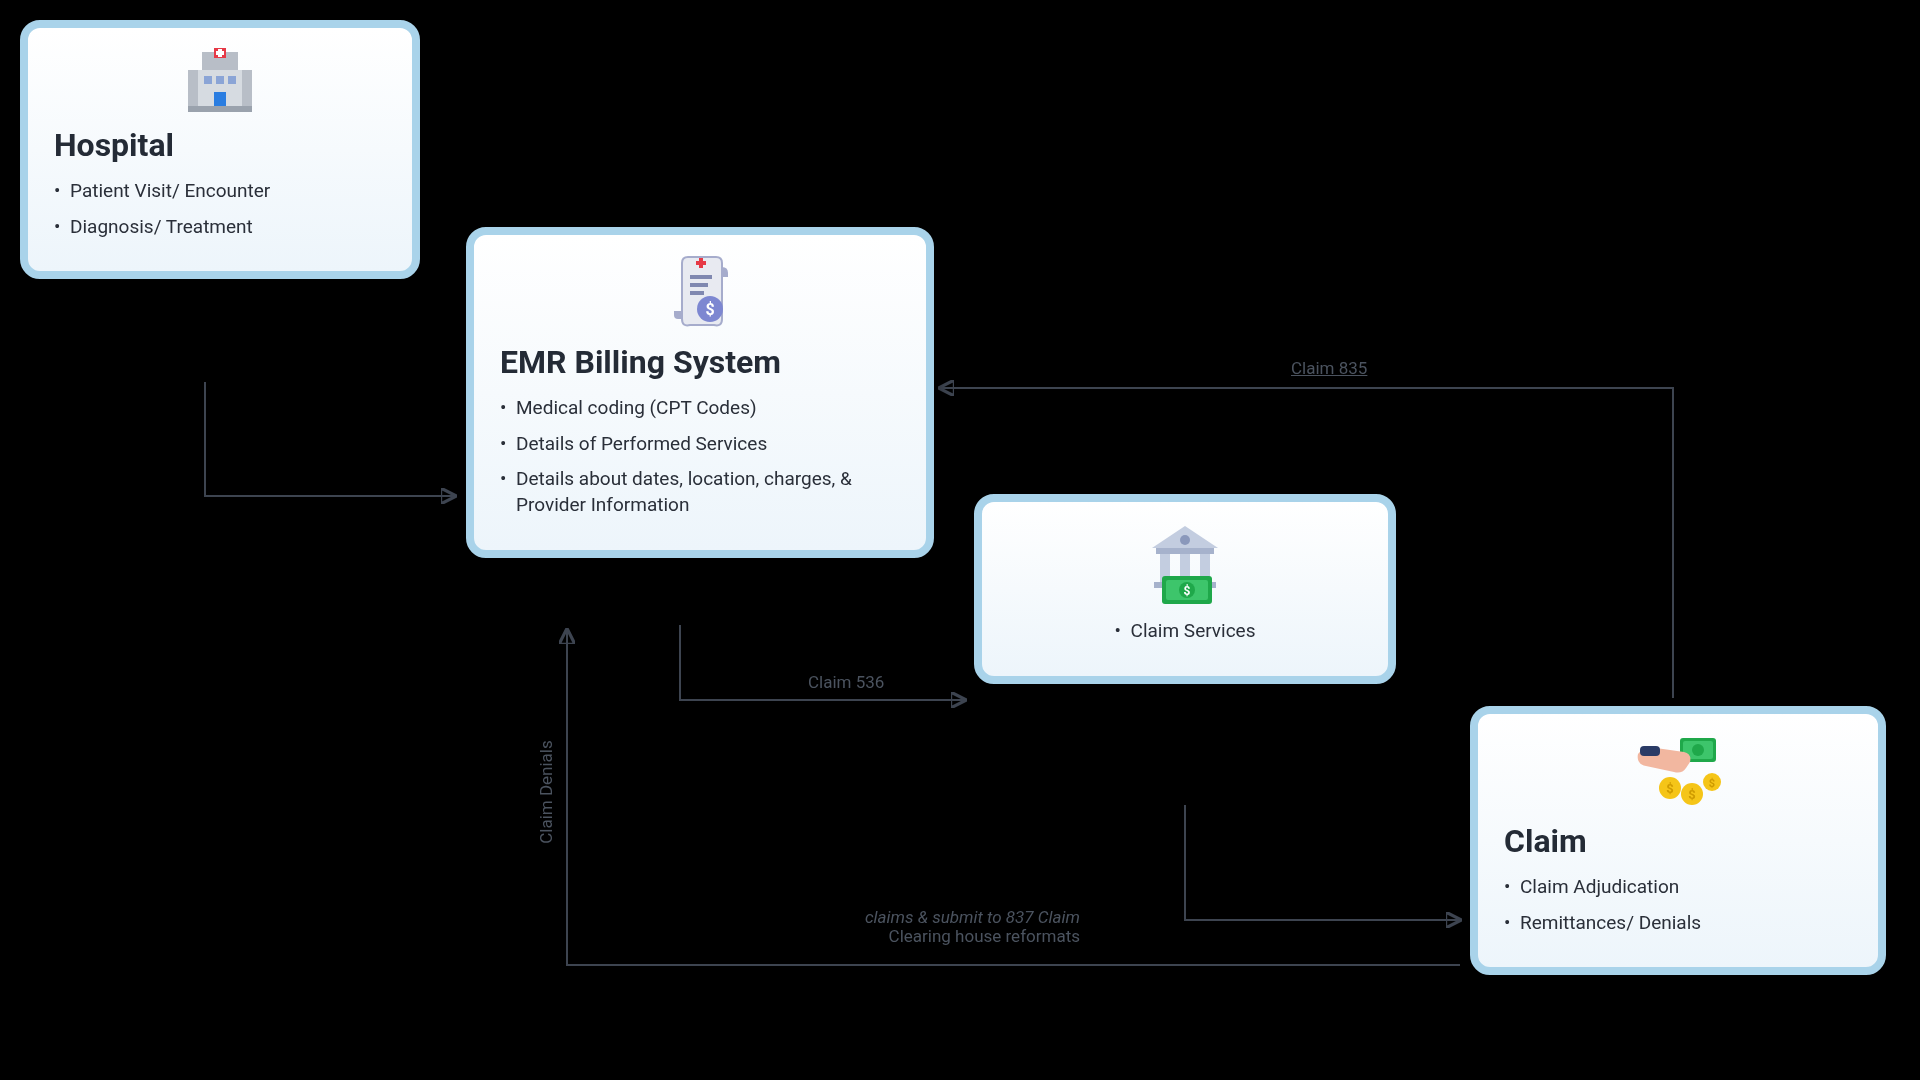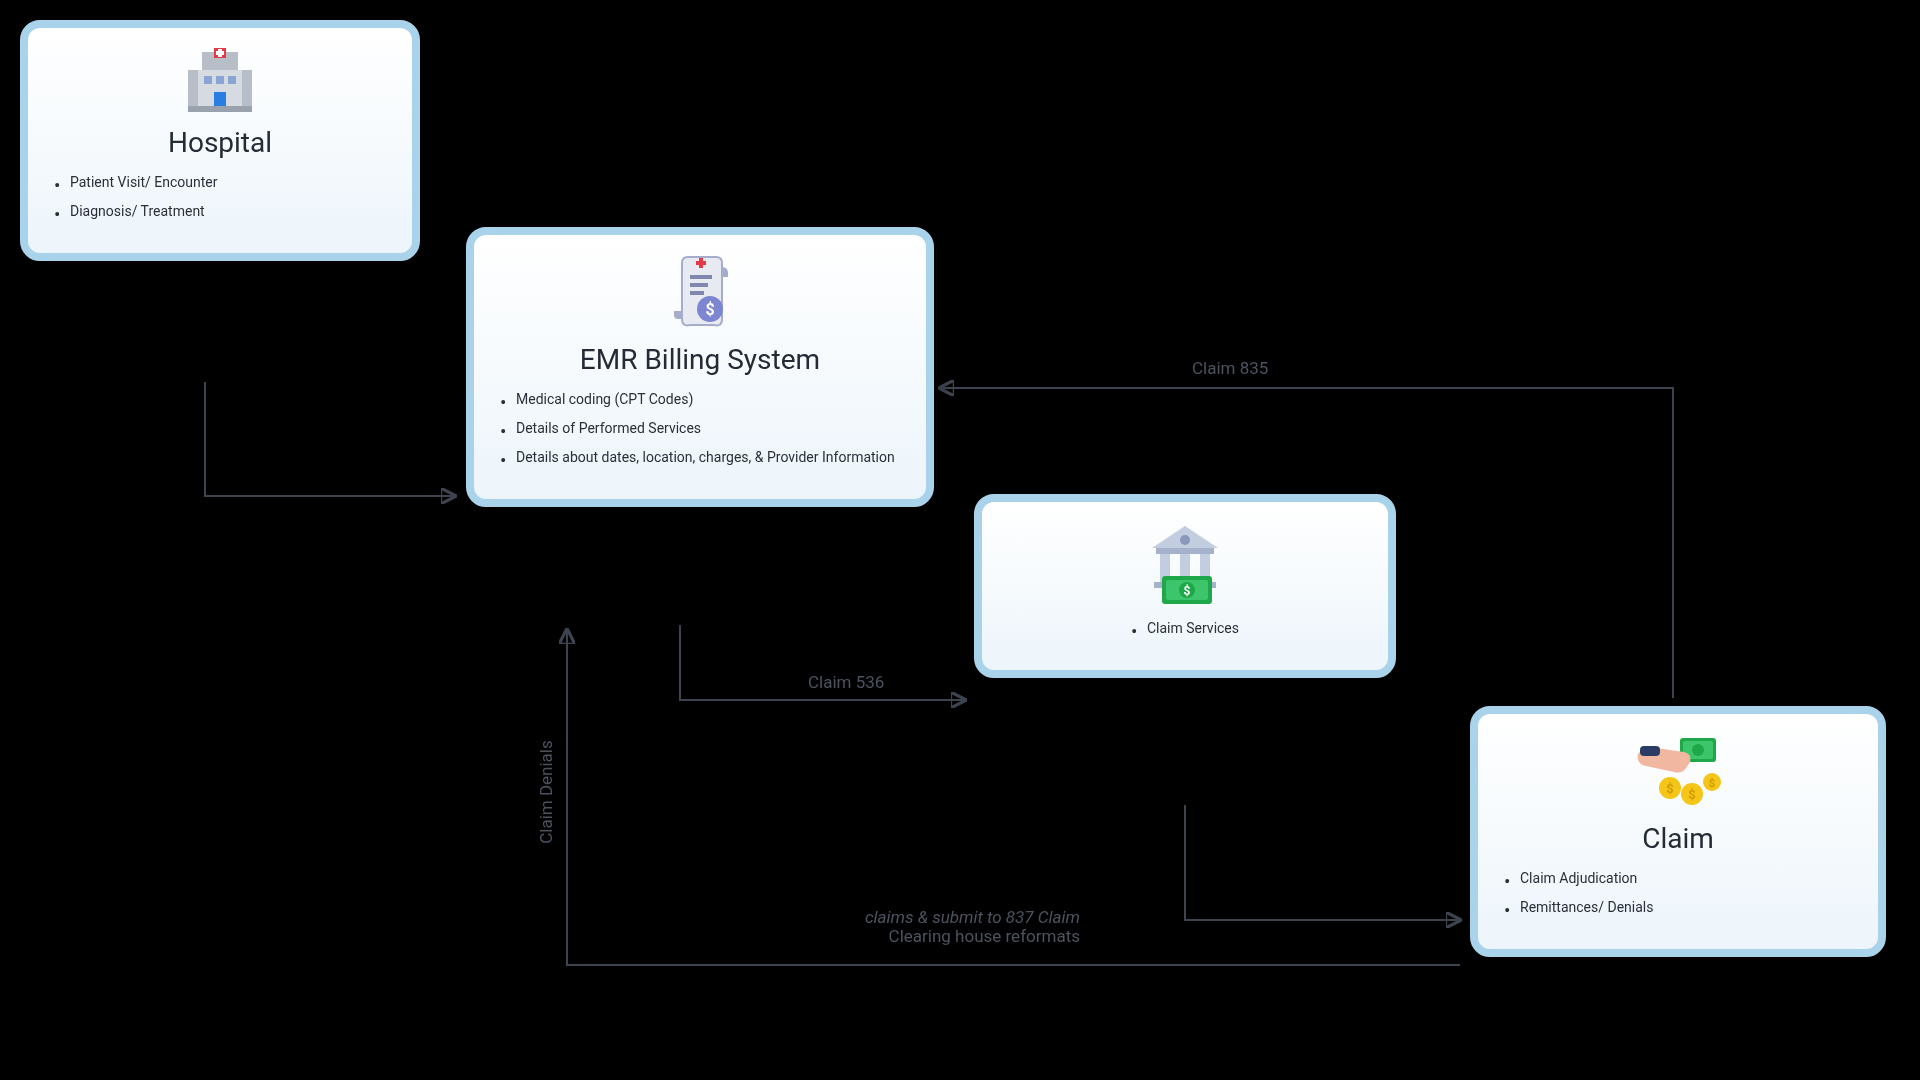--- a/index.html
+++ b/index.html
@@ -23,32 +23,31 @@
     border-radius: 20px;
     box-shadow: 6px 6px 10px rgba(0,0,0,0.25);
     padding: 18px 26px 22px;
   }
   .node .icon-wrap {
     display: flex;
     justify-content: center;
     margin-bottom: 8px;
   }
   .node-title {
-    text-align: center;
-    font-size: 28px;
-    font-weight: 400;
+    font-size: 32px;
+    font-weight: 700;
     color: #242b36;
     margin-bottom: 14px;
   }
   .node ul {
     list-style: none;
     padding: 0;
   }
   .node li {
-    font-size: 14px;
+    font-size: 19px;
     color: #2a2f39;
     margin-bottom: 10px;
     line-height: 1.35;
     position: relative;
     padding-left: 16px;
   }
   .node li::before {
     content: "•";
     position: absolute;
     left: 0;
@@ -186,18 +185,18 @@
       </svg>
     </div>
     <div class="node-title">Claim</div>
     <ul>
       <li>Claim Adjudication</li>
       <li>Remittances/ Denials</li>
     </ul>
   </div>
 
   <div class="edge-label" style="left:808px; top:672px;">Claim 536</div>
-  <div class="edge-label" style="left:1192px; top:358px;">Claim 835</div>
+  <div class="edge-label" style="left:1291px; top:358px;text-decoration:underline;">Claim 835</div>
   <div class="edge-label vertical" style="left:494px; top:782px;">Claim Denials</div>
   <div class="edge-label" style="left:720px; top:926px; text-align:right; width:360px;">Clearing house reformats</div>
   <div class="edge-label" style="left:720px; top:907px; text-align:right; width:360px;font-style:italic;">claims &amp; submit to 837 Claim</div>
 
 </div>
 
 </body></html>

